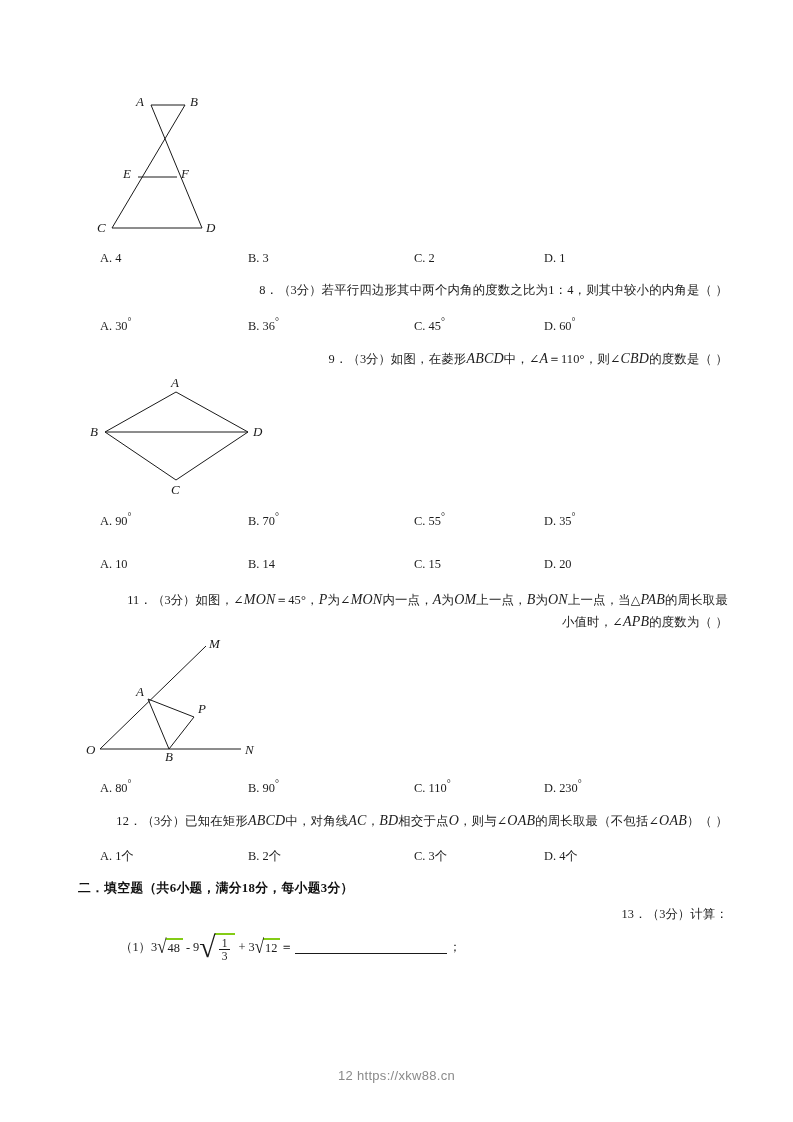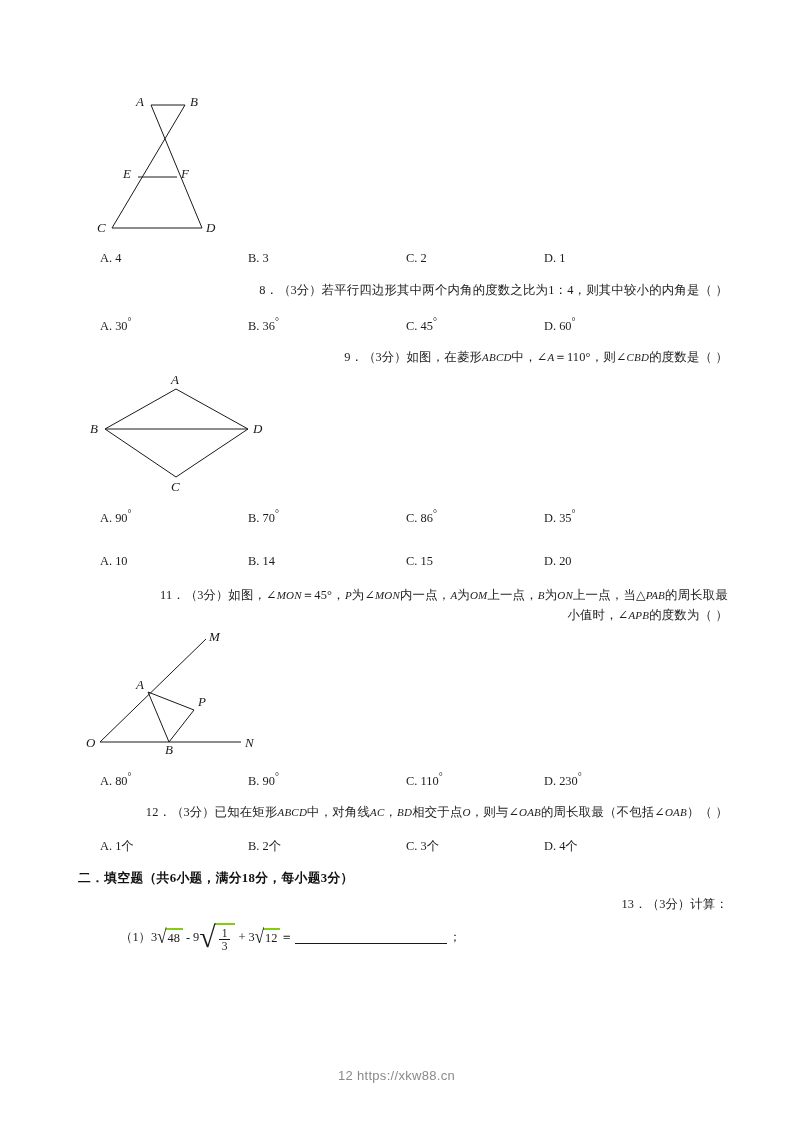--- a/index.html
+++ b/index.html
@@ -41,40 +41,40 @@
   }
   .q-block { margin-bottom: 2px; }
   .q-indent { padding-left: 26px; }
 
   .q-num { }
   .paren { letter-spacing: 0px; }
 
   em.it {
     font-style: italic;
     font-family: "Liberation Serif", "DejaVu Serif", serif;
-    font-size: 11px;
+    font-size: 14px;
   }
 
   
   .options {
     position: relative;
     height: 30px;
     font-size: 12.4px;
     color: #1c1c1c;
     padding-left: 22px;
     margin-top: 16px;
   }
   .opt {
     position: absolute;
     top: 0;
     white-space: nowrap;
   }
   .opt.a { left: 22px; }
   .opt.b { left: 170px; }
-  .opt.c { left: 328px; }
+  .opt.c { left: 336px; }
   .opt.d { left: 466px; }
   .deg { font-size: 10px; vertical-align: super; }
 
   
   .figure {
     position: relative;
   }
   .figure svg { display: block; }
 
   
@@ -254,21 +254,21 @@
         <span class="opt a">
           <span>A.</span>
           <span>90</span><span class="deg">°</span>
         </span>
         <span class="opt b">
           <span>B.</span>
           <span>70</span><span class="deg">°</span>
         </span>
         <span class="opt c">
           <span>C.</span>
-          <span>86</span><span class="deg">°</span>
+          <span>55</span><span class="deg">°</span>
         </span>
         <span class="opt d">
           <span>D.</span>
           <span>35</span><span class="deg">°</span>
         </span>
       </div>
     </div>
 
     <div class="q-block">
       <div class="options">

